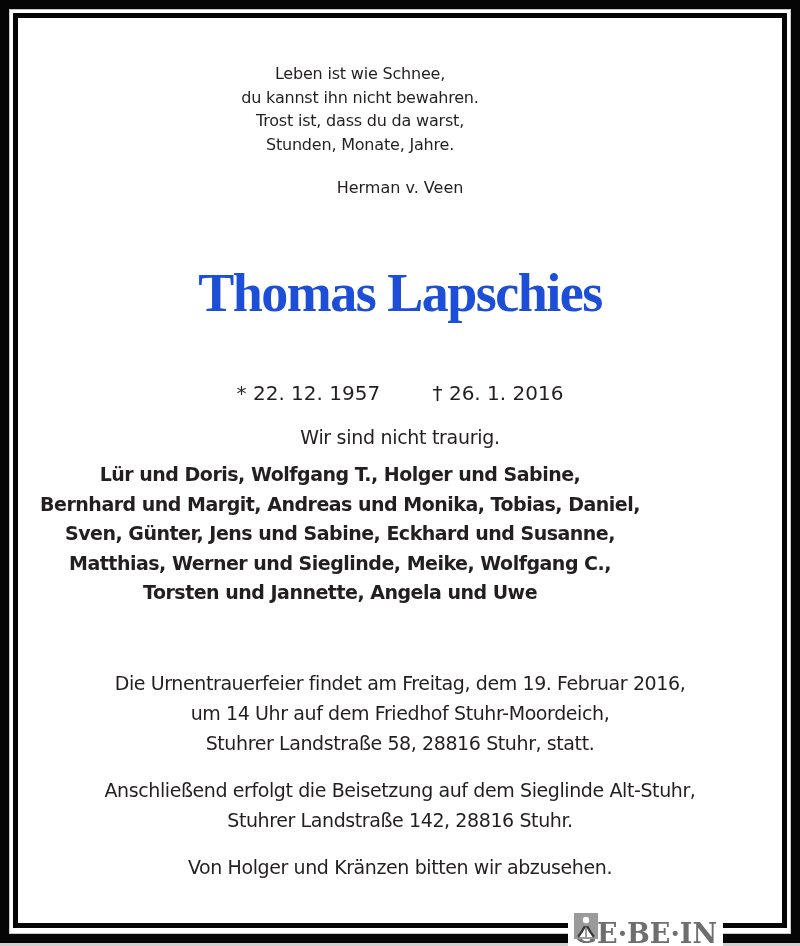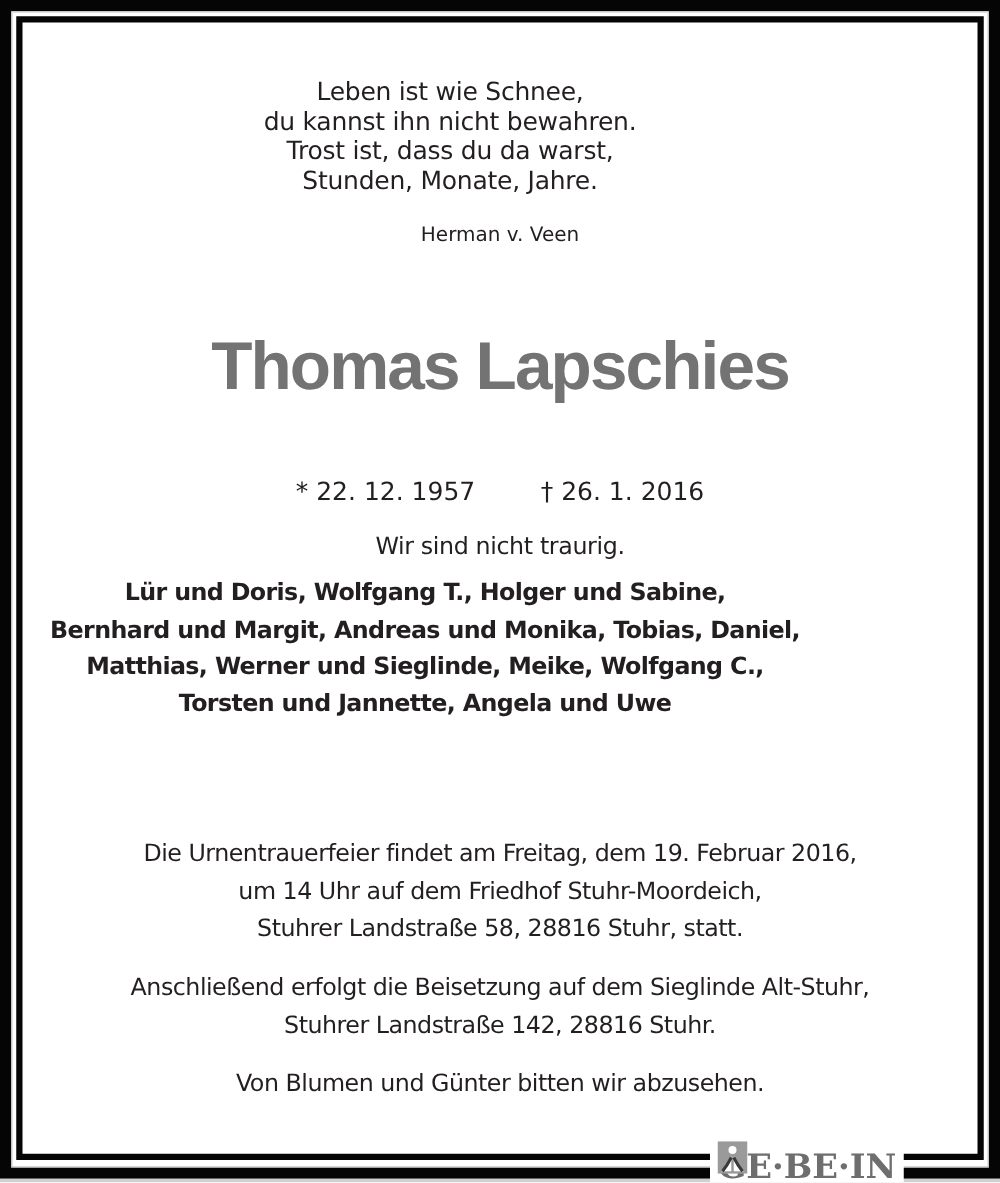--- a/index.html
+++ b/index.html
@@ -8,25 +8,25 @@
     .frame-outer { position: absolute; left: 0; top: 0; width: 800px; height: 943px;
                    box-sizing: border-box; border: 9px solid #050505; }
     .frame-gap { position: absolute; left: 9px; top: 9px; width: 782px; height: 925px;
                  box-sizing: border-box; border: 1px solid #c8c8c8; }
     .frame-inner { position: absolute; left: 13px; top: 13px; width: 774px; height: 915px;
                    box-sizing: border-box; border: 5px solid #050505; background: #fff; }
     .bottom-line { position: absolute; left: 0; top: 943px; width: 800px; height: 3px; background: #d0d0d0; }
 
     .content { position: absolute; left: 18px; top: 18px; width: 764px; text-align: center; }
 
-    .poem { position: absolute; top: 44px; left: 0; width: 684px; font-size: 20px; line-height: 23.5px; letter-spacing: -0.2px; }
+    .poem { position: absolute; top: 44px; left: 0; width: 684px; font-size: 16px; line-height: 23.5px; letter-spacing: -0.2px; }
     .poem-author { position: absolute; top: 160px; left: 0; width: 764px; font-size: 16px; }
 
-    .name { position: absolute; top: 244px; left: 0; width: 764px; font-family: Liberation Sans, sans-serif;
-            font-weight: bold; font-size: 54px; letter-spacing: -1.5px; color: #737373; }
+    .name { position: absolute; top: 244px; left: 0; width: 764px; font-family: Liberation Serif, serif;
+            font-weight: bold; font-size: 54px; letter-spacing: -1.5px; color: #1d4ed8; }
     .dates { position: absolute; top: 326px; left: 0; width: 764px; font-size: 20px; }
     .dates span { display: inline-block; }
     .dates .birth { margin-right: 46px; margin-top: 37px; }
 
     .sad { position: absolute; top: 408px; left: 0; width: 764px; font-size: 19px; letter-spacing: -0.3px; }
     .family { position: absolute; top: 442px; left: 0; width: 644px; font-weight: bold; font-size: 19px;
               line-height: 29.5px; letter-spacing: -0.5px; }
 
     .para { position: absolute; left: 0; width: 764px; font-size: 19px; line-height: 30px; letter-spacing: -0.4px; }
     .p1 { top: 650px; }
@@ -60,35 +60,36 @@
   <div class="name">Thomas Lapschies</div>
   <div class="dates">
     <span class="birth">* 22. 12. 1957</span>
     <span class="death">† 26. 1. 2016</span>
   </div>
 
   <div class="sad">Wir sind nicht traurig.</div>
   <div class="family">
     <div>Lür und Doris, Wolfgang T., Holger und Sabine,</div>
     <div>Bernhard und Margit, Andreas und Monika, Tobias, Daniel,</div>
+    <div>Sven, Günter, Jens und Sabine, Eckhard und Susanne,</div>
     <div>Matthias, Werner und Sieglinde, Meike, Wolfgang C.,</div>
     <div>Torsten und Jannette, Angela und Uwe</div>
   </div>
 
   <div class="para p1">
     <div>Die Urnentrauerfeier findet am Freitag, dem 19. Februar 2016,</div>
     <div>um 14 Uhr auf dem Friedhof Stuhr-Moordeich,</div>
     <div>Stuhrer Landstraße 58, 28816 Stuhr, statt.</div>
   </div>
   <div class="para p2">
     <div>Anschließend erfolgt die Beisetzung auf dem Sieglinde Alt-Stuhr,</div>
     <div>Stuhrer Landstraße 142, 28816 Stuhr.</div>
   </div>
   <div class="para p3">
-    <div>Von Blumen und Günter bitten wir abzusehen.</div>
+    <div>Von Holger und Kränzen bitten wir abzusehen.</div>
   </div>
 </div>
 
 <div class="logo">
   <div class="logo-mark">
     <svg width="24" height="26" viewBox="0 0 24 26">
       <rect x="0" y="0" width="24" height="26" fill="#9a9a9a"></rect>
       <circle cx="12" cy="7" r="3.2" fill="#ffffff"></circle>
       <path d="M3 24 C7 20 9 15 11 12 L11 24 Z" fill="#ffffff"></path>
       <path d="M21 24 C17 20 15 15 13 12 L13 24 Z" fill="#ffffff"></path>

